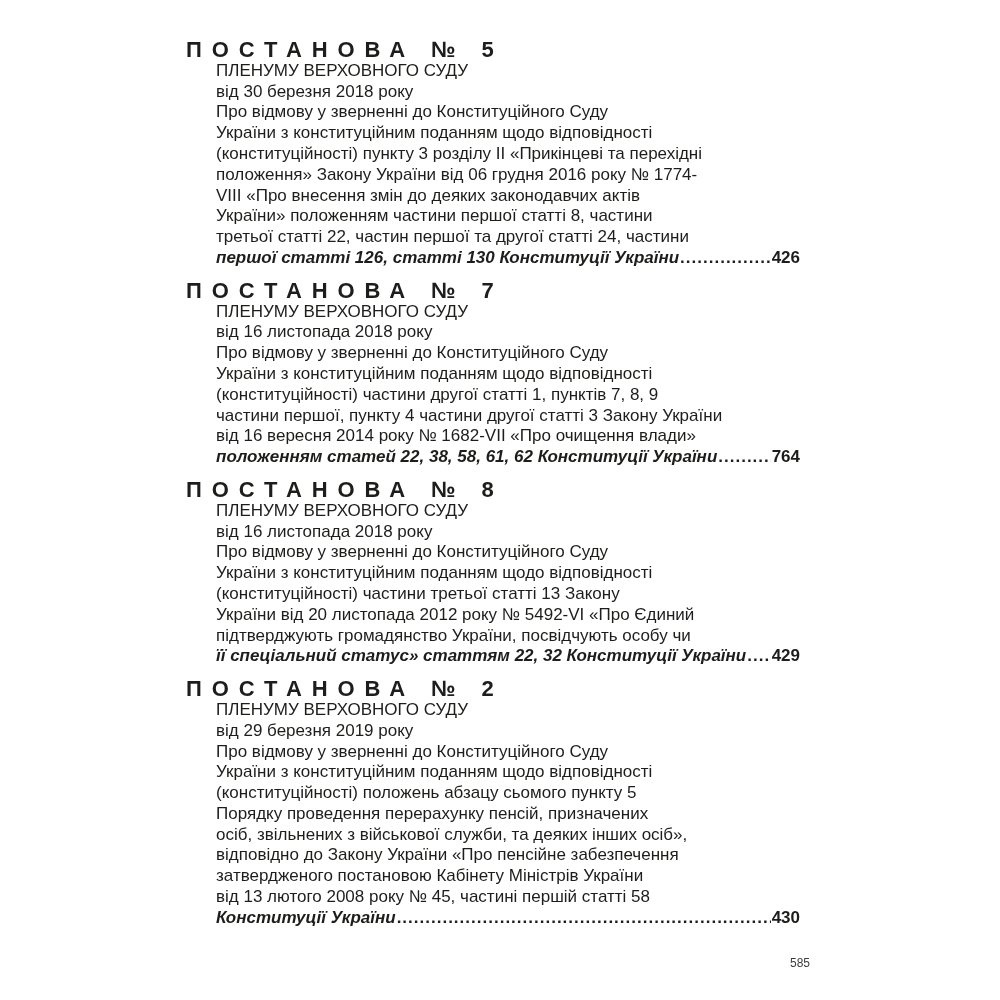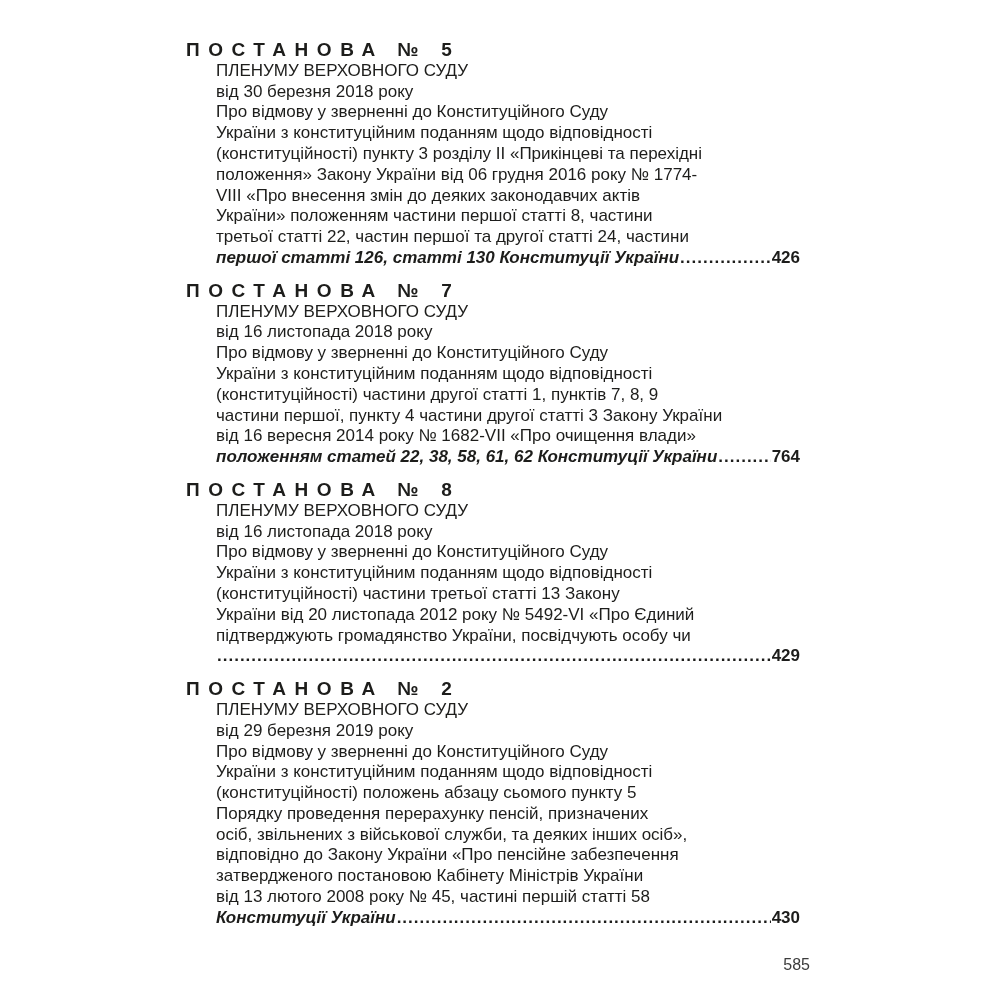--- a/index.html
+++ b/index.html
@@ -19,21 +19,21 @@
   .toc {
     position: absolute;
     left: 186px;
     top: 40px;
     width: 614px;
   }
   .toc-entry {
     margin: 0 0 12px 0;
   }
   .entry-heading {
-    font-size: 19px;
+    font-size: 22px;
     line-height: 20.8px;
     font-weight: bold;
     letter-spacing: 0.45em;
     white-space: nowrap;
   }
   .entry-line {
     font-size: 17px;
     line-height: 20.8px;
     font-weight: normal;
     padding-left: 30px;
@@ -62,21 +62,21 @@
     content: "......................................................................................................................................................";
     letter-spacing: 1px;
   }
   .entry-page-ref {
     flex: 0 0 auto;
   }
   .page-footer {
     position: absolute;
     top: 956px;
     right: 190px;
-    font-size: 16px;
+    font-size: 12px;
     font-weight: normal;
     color: #3c3c3c;
   }
 </style>
 </head>
 <body>
 
 <div class="page">
   <div class="toc">
 
@@ -117,20 +117,21 @@
     <div class="toc-entry">
       <div class="entry-heading">ПОСТАНОВА № 8</div>
       <div class="entry-line">ПЛЕНУМУ ВЕРХОВНОГО СУДУ</div>
       <div class="entry-line">від 16 листопада 2018 року</div>
       <div class="entry-line">Про відмову у зверненні до Конституційного Суду</div>
       <div class="entry-line">України з конституційним поданням щодо відповідності</div>
       <div class="entry-line">(конституційності) частини третьої статті 13 Закону</div>
       <div class="entry-line">України від 20 листопада 2012 року № 5492-VI «Про Єдиний</div>
       <div class="entry-line">підтверджують громадянство України, посвідчують особу чи</div>
       <div class="entry-last-line">
+        <span class="last-text">її спеціальний статус» статтям 22, 32 Конституції України</span>
         <span class="dot-leader"></span>
         <span class="entry-page-ref">429</span>
       </div>
     </div>
 
     <div class="toc-entry">
       <div class="entry-heading">ПОСТАНОВА № 2</div>
       <div class="entry-line">ПЛЕНУМУ ВЕРХОВНОГО СУДУ</div>
       <div class="entry-line">від 29 березня 2019 року</div>
       <div class="entry-line">Про відмову у зверненні до Конституційного Суду</div>

